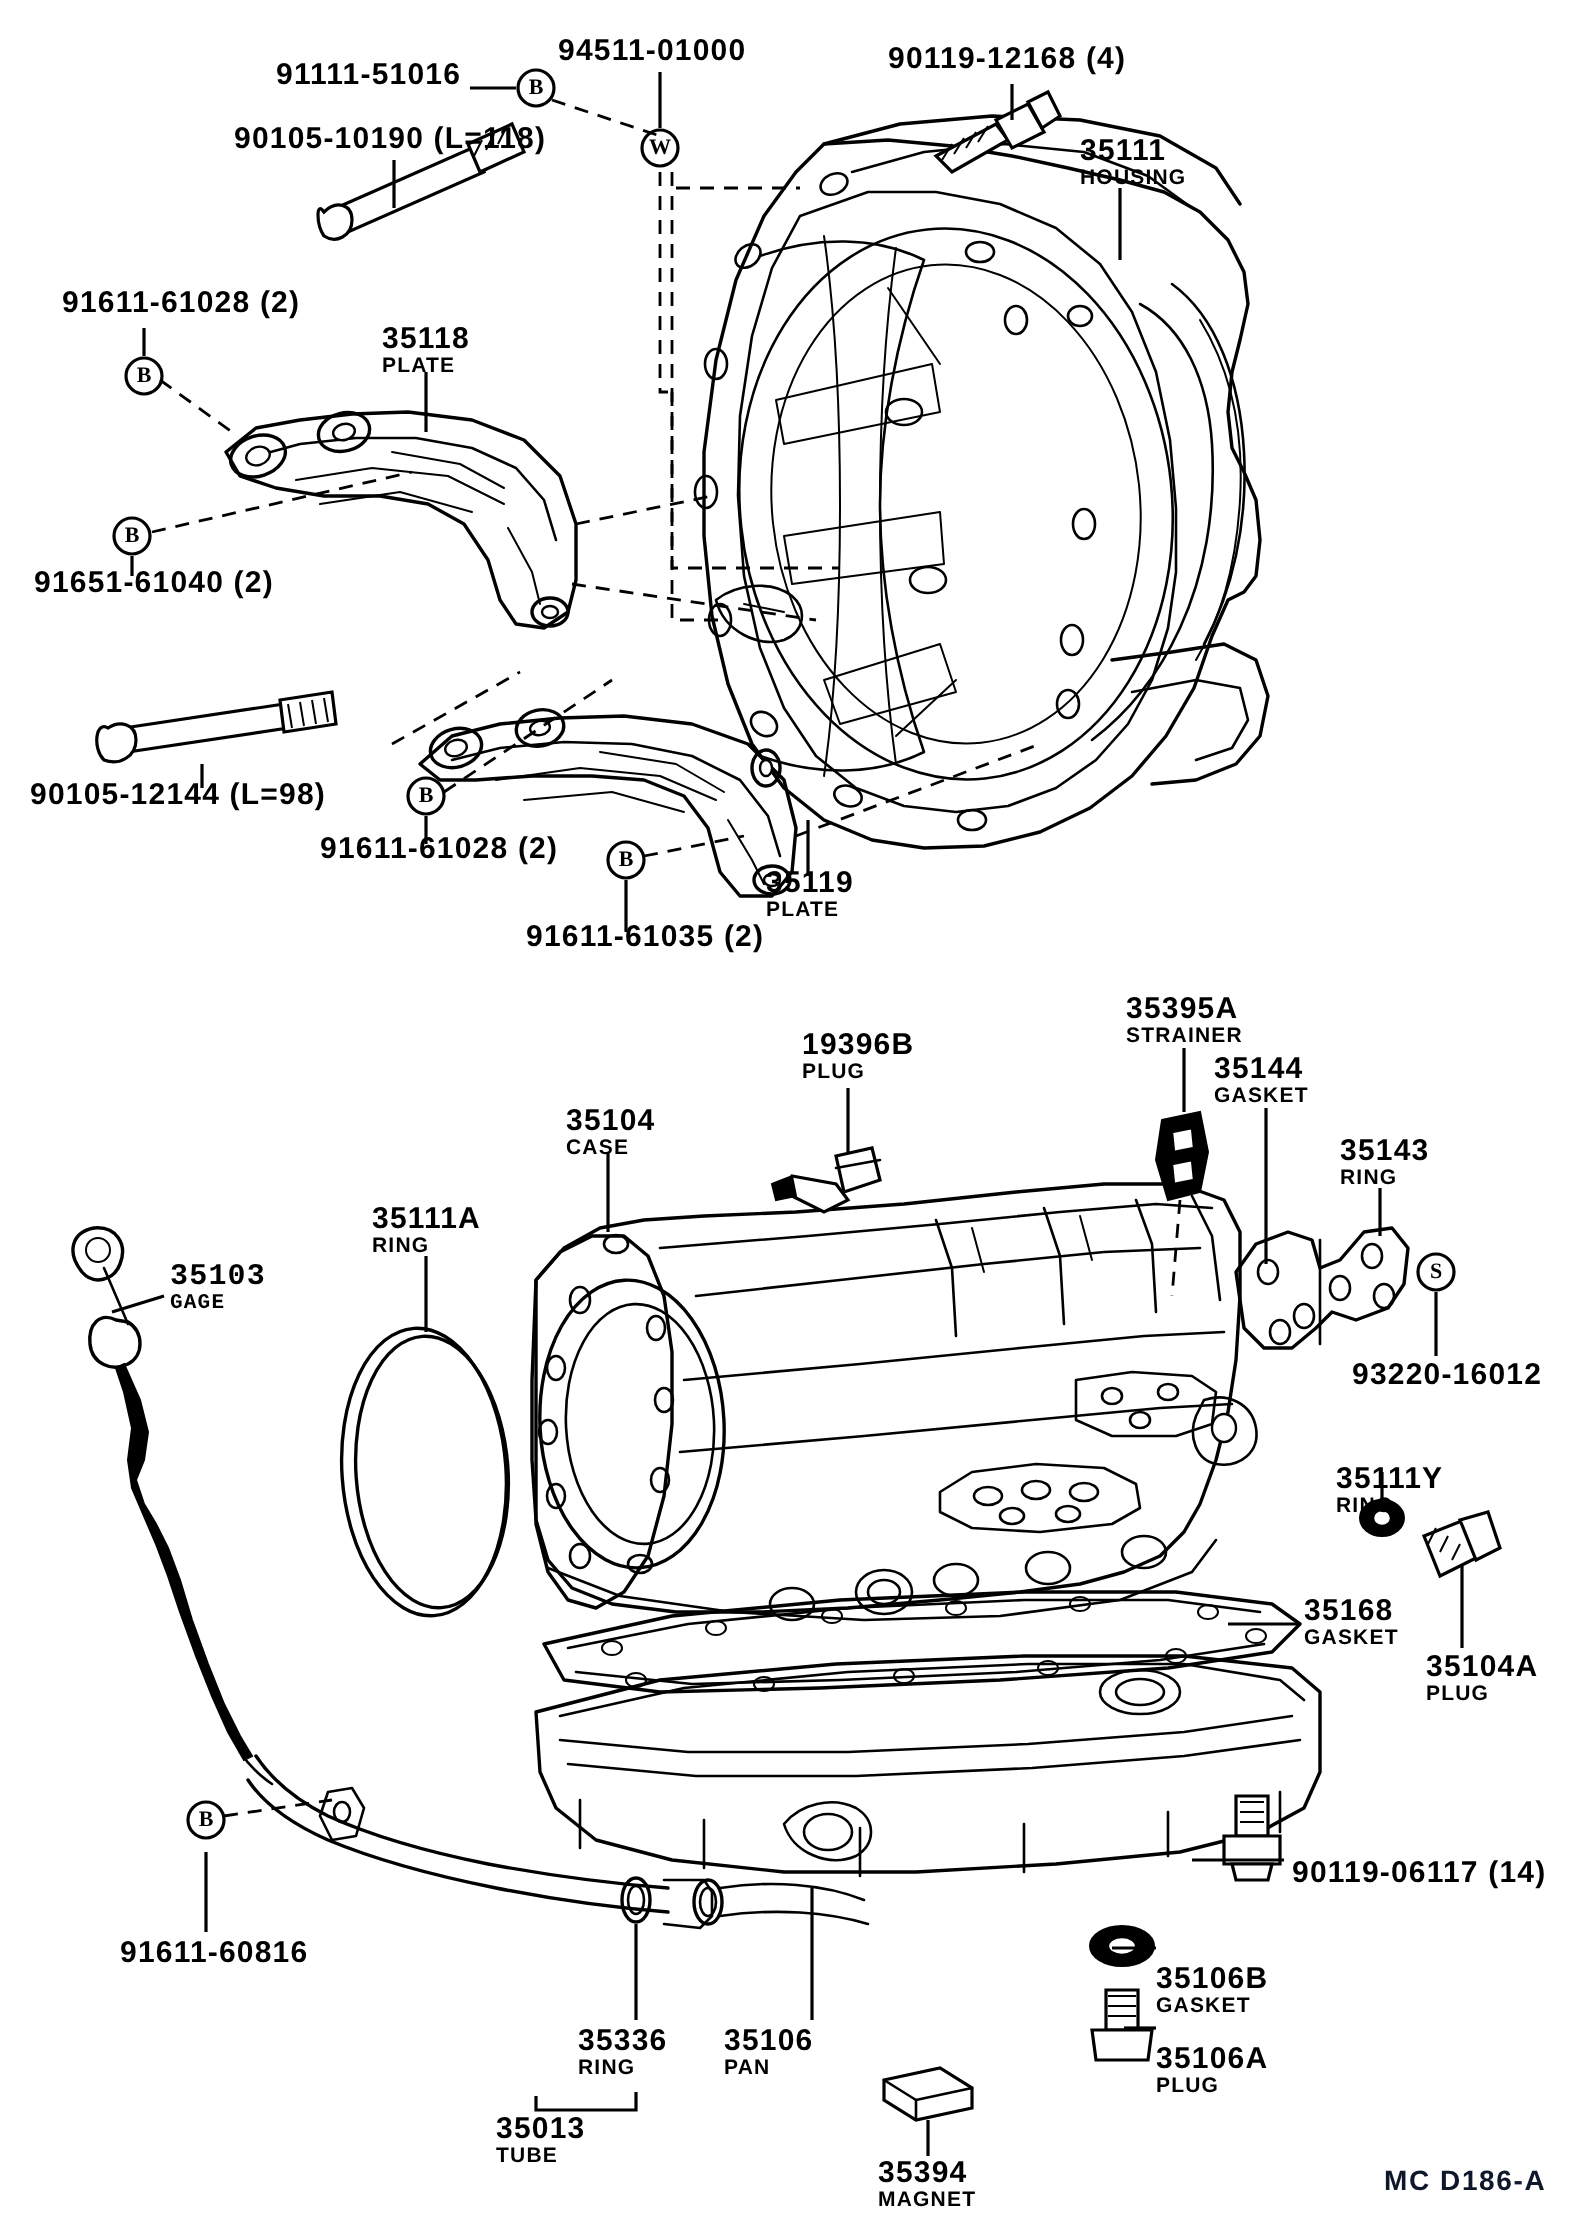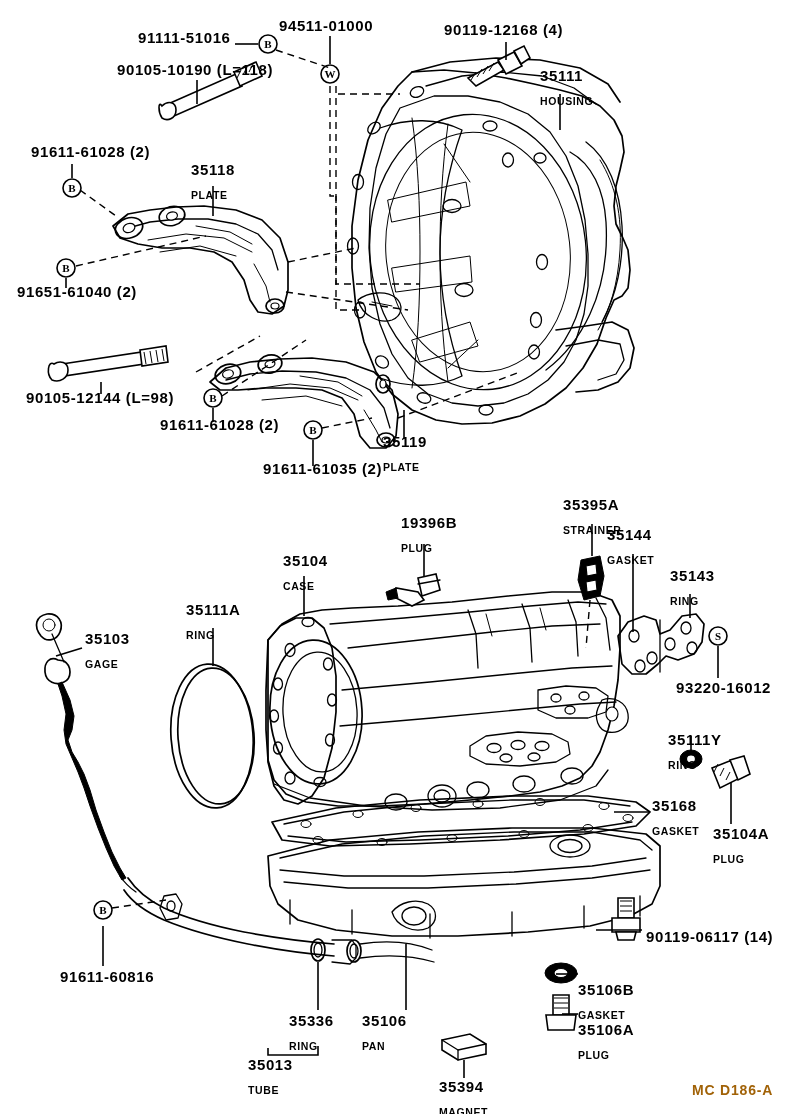--- a/index.html
+++ b/index.html
@@ -35,28 +35,28 @@
     display:block;
     font-size:15px;
     font-weight:bold;
     letter-spacing:0.6px;
   }
   .lbl .sub{
     display:block;
     font-size:10.5px;
     font-weight:bold;
     letter-spacing:0.6px;
-    margin-top:13px;
+    margin-top:1px;
   }
   .watermark{
     position:absolute;
     font-size:14px;
     font-weight:bold;
     letter-spacing:0.8px;
-    color:#a16207;
+    color:#0f172a;
   }
   .leader{stroke:#000;stroke-width:1.6;fill:none;}
   .dash{stroke:#000;stroke-width:1.4;fill:none;stroke-dasharray:7 5;}
   .ol{stroke:#000;fill:none;stroke-width:1.7;stroke-linejoin:round;stroke-linecap:round;}
   .ol2{stroke:#000;fill:none;stroke-width:1.3;stroke-linejoin:round;stroke-linecap:round;}
   .olthin{stroke:#000;fill:none;stroke-width:1.0;stroke-linejoin:round;stroke-linecap:round;}
   .fillblk{fill:#000;stroke:#000;stroke-width:1;}
   .fillwht{fill:#fff;stroke:#000;stroke-width:1.6;}
   .fillwht2{fill:#fff;stroke:#000;stroke-width:1.2;}
   .marker-txt{
@@ -487,21 +487,21 @@
   <div class="lbl" style="left:31px;top:144px;">
     <span class="num">91611-61028 (2)</span>
   </div>
   <div class="lbl" style="left:191px;top:162px;">
     <span class="num">35118</span>
     <span class="sub">PLATE</span>
   </div>
   <div class="lbl" style="left:17px;top:284px;">
     <span class="num">91651-61040 (2)</span>
   </div>
-  <div class="lbl" style="left:26px;top:390px;">
+  <div class="lbl" style="left:15px;top:390px;">
     <span class="num">90105-12144 (L=98)</span>
   </div>
   <div class="lbl" style="left:160px;top:417px;">
     <span class="num">91611-61028 (2)</span>
   </div>
   <div class="lbl" style="left:263px;top:461px;">
     <span class="num">91611-61035 (2)</span>
   </div>
   <div class="lbl" style="left:383px;top:434px;">
     <span class="num">35119</span>
@@ -525,21 +525,21 @@
     <span class="sub">RING</span>
   </div>
   <div class="lbl" style="left:283px;top:553px;">
     <span class="num">35104</span>
     <span class="sub">CASE</span>
   </div>
   <div class="lbl" style="left:186px;top:602px;">
     <span class="num">35111A</span>
     <span class="sub">RING</span>
   </div>
-  <div class="lbl" style="left:85px;top:631px;">
+  <div class="lbl" style="left:85px;top:631px;font-family:Liberation Mono, monospace;">
     <span class="num">35103</span>
     <span class="sub">GAGE</span>
   </div>
   <div class="lbl" style="left:676px;top:680px;">
     <span class="num">93220-16012</span>
   </div>
   <div class="lbl" style="left:668px;top:732px;">
     <span class="num">35111Y</span>
     <span class="sub">RING</span>
   </div>

